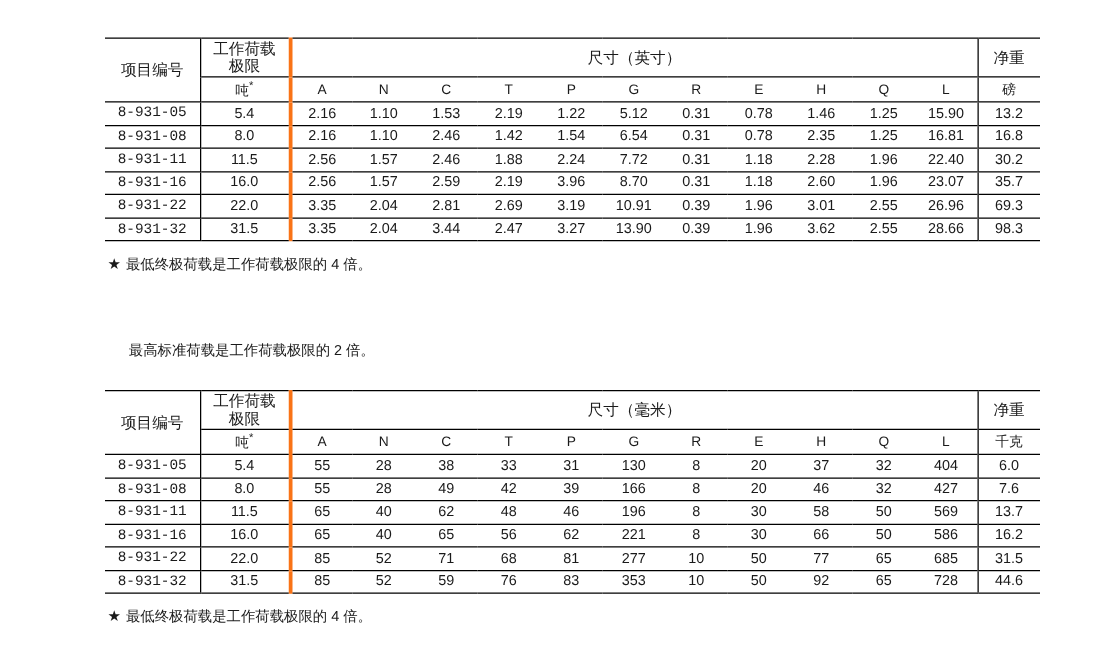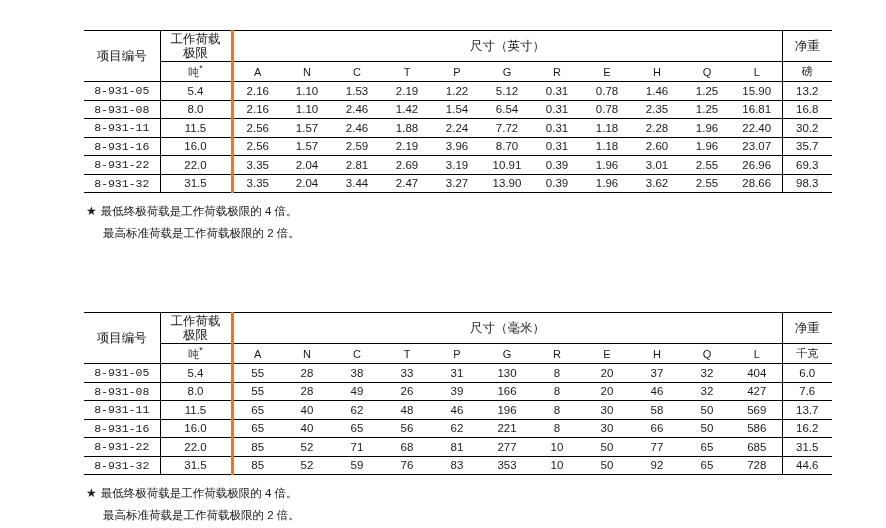--- a/index.html
+++ b/index.html
@@ -86,21 +86,21 @@
     font-size: 11.5px;
     line-height: 1.9;
     color: #1a1a1a;
   }
   #notes-inch { top: 200px; }
   #notes-mm { top: 482px; }
   .notes .star {
     font-size: 12px;
     margin-right: 4px;
   }
-  .notes .line2 { padding-left: 17px; }
+  .notes .line2 { padding-left: 17px; margin-top: 47px; }
 
   .col-item { width: 76px; }
   .col-wll  { width: 72px; }
   .col-dim  { width: 50px; }
   .col-net  { width: 50px; }
 </style>
 </head>
 <body>
 
 <div class="sheet">
@@ -323,21 +323,21 @@
           <td>32</td>
           <td>404</td>
           <td class="vline-l">6.0</td>
         </tr>
         <tr>
           <td class="item">8-931-08</td>
           <td class="vline-l vline-r">8.0</td>
           <td>55</td>
           <td>28</td>
           <td>49</td>
-          <td>26</td>
+          <td>42</td>
           <td>39</td>
           <td>166</td>
           <td>8</td>
           <td>20</td>
           <td>46</td>
           <td>32</td>
           <td>427</td>
           <td class="vline-l">7.6</td>
         </tr>
         <tr>

